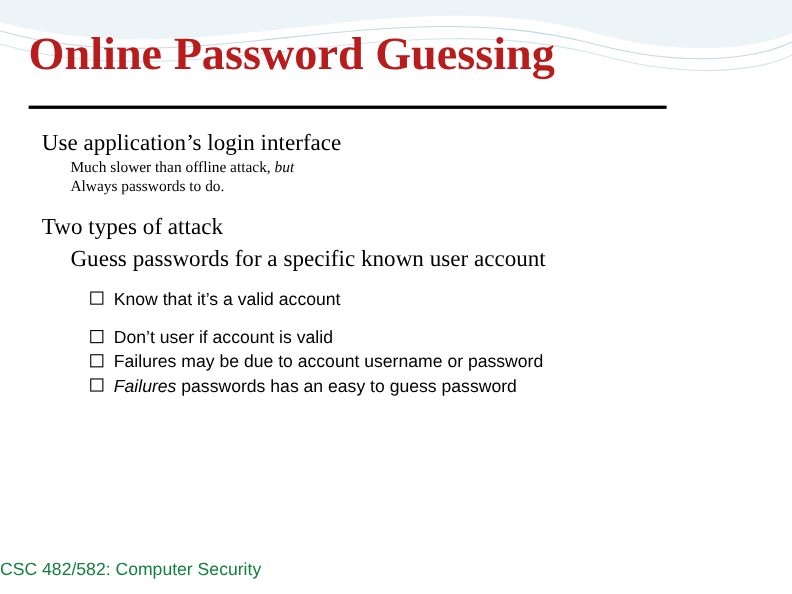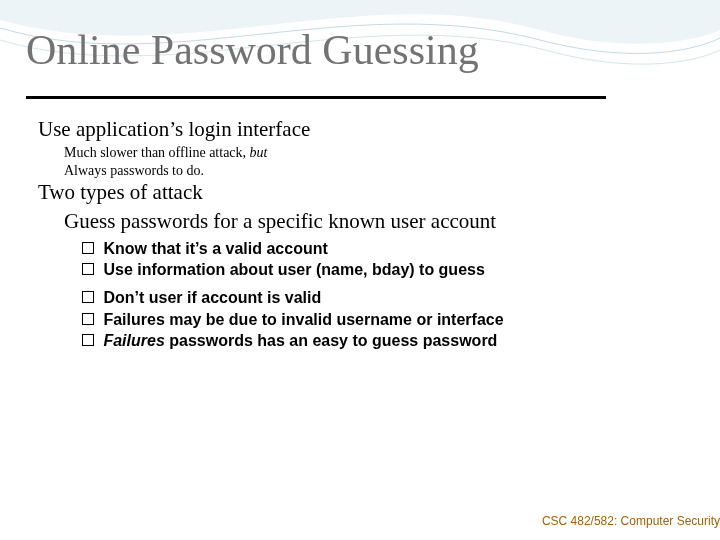--- a/index.html
+++ b/index.html
@@ -1,52 +1,51 @@
 <!DOCTYPE html>
 <html><head>
 <meta charset="utf-8">
 <style>
   html,body{margin:0;padding:0}
   body{width:720px;height:540px;background:#fff;font-family:Georgia,'Times New Roman',serif;color:#000;position:relative;overflow:hidden}
   .wave{position:absolute;top:0;left:0;width:720px;height:120px;pointer-events:none}
-  .title{font-size:42px;font-weight:400;color:#737373;position:absolute;top:26px;left:26px;letter-spacing:0px}
+  .title{font-size:42px;font-weight:700;color:#b91c1c;position:absolute;top:26px;left:26px;letter-spacing:0px}
   .hr{position:absolute;top:96px;left:26px;width:580px;height:3px;background:#000}
   .content{position:absolute;top:116px;left:38px;right:28px;font-size:21px;line-height:1.25}
   .h1line{margin-bottom:2px}
   .sub{margin-left:26px;font-size:14px}
   .sub2{margin-left:26px;margin-top:2px;margin-bottom:2px}
-  .bullets{margin-left:44px;font-family:Verdana,Geneva,sans-serif;font-size:16px;font-weight:bold;line-height:1.35;margin-top:4px;margin-bottom:6px}
+  .bullets{margin-left:44px;font-family:Verdana,Geneva,sans-serif;font-size:16px;font-weight:normal;line-height:1.35;margin-top:14px;margin-bottom:6px}
   .bullets .row{white-space:nowrap}
   .box{display:inline-block;width:10px;height:10px;border:1.4px solid #000;margin-right:5px;vertical-align:0px}
   .ital{font-style:italic}
-  .footer{position:absolute;bottom:12px;width:100%;text-align:right;font-family:Arial,Helvetica,sans-serif;font-size:12px;color:#a16207}
+  .footer{position:absolute;bottom:12px;width:100%;text-align:left;font-family:Arial,Helvetica,sans-serif;font-size:16px;color:#15803d}
 </style>
 </head>
 <body>
 
 <svg class="wave" viewBox="0 0 720 120" preserveAspectRatio="none">
   <path d="M0,20 C180,70 360,-20 540,30 C630,55 700,40 720,30 L720,0 L0,0 Z" fill="rgba(120,180,200,0.14)"></path>
   <path d="M0,28 C170,78 350,-10 540,40 C640,66 700,48 720,38" fill="none" stroke="rgba(80,150,180,0.35)" stroke-width="1"></path>
   <path d="M0,40 C170,90 360,2 545,50 C640,76 700,60 720,50" fill="none" stroke="rgba(80,150,180,0.25)" stroke-width="1"></path>
 </svg>
 
 <div class="title">Online Password Guessing</div>
 <div class="hr"></div>
 
 <div class="content">
   <div class="h1line">Use application’s login interface</div>
   <div class="sub"><span>Much slower than offline attack, </span><span class="ital">but</span></div>
   <div class="sub">Always passwords to do.</div>
 
-  <div class="h1line" style="margin-top:0">Two types of attack</div>
+  <div class="h1line" style="margin-top:14px">Two types of attack</div>
   <div class="sub2">Guess passwords for a specific known user account</div>
   <div class="bullets">
     <div class="row"><span class="box"></span><span> Know that it’s a valid account</span></div>
-    <div class="row"><span class="box"></span><span> Use information about user (name, bday) to guess</span></div>
   </div>
   <div class="bullets">
     <div class="row"><span class="box"></span><span> Don’t user if account is valid</span></div>
-    <div class="row"><span class="box"></span><span> Failures may be due to invalid username or interface</span></div>
+    <div class="row"><span class="box"></span><span> Failures may be due to account username or password</span></div>
     <div class="row"><span class="box"></span><span class="ital"> Failures</span><span> passwords has an easy to guess password</span></div>
   </div>
 </div>
 
 <div class="footer">CSC 482/582: Computer Security</div>
 
 </body></html>

